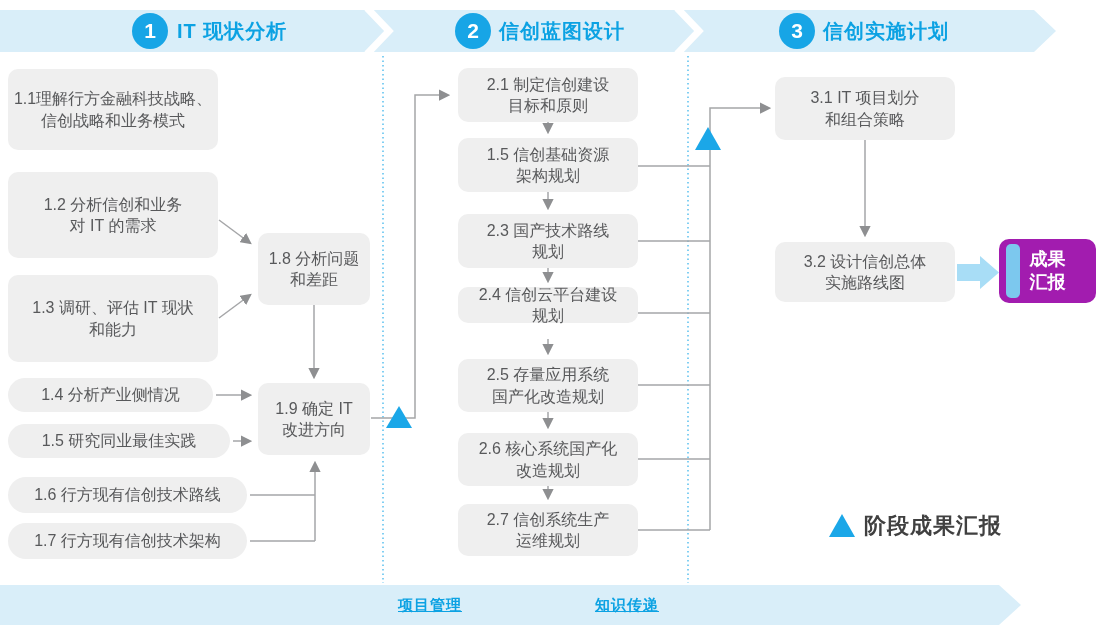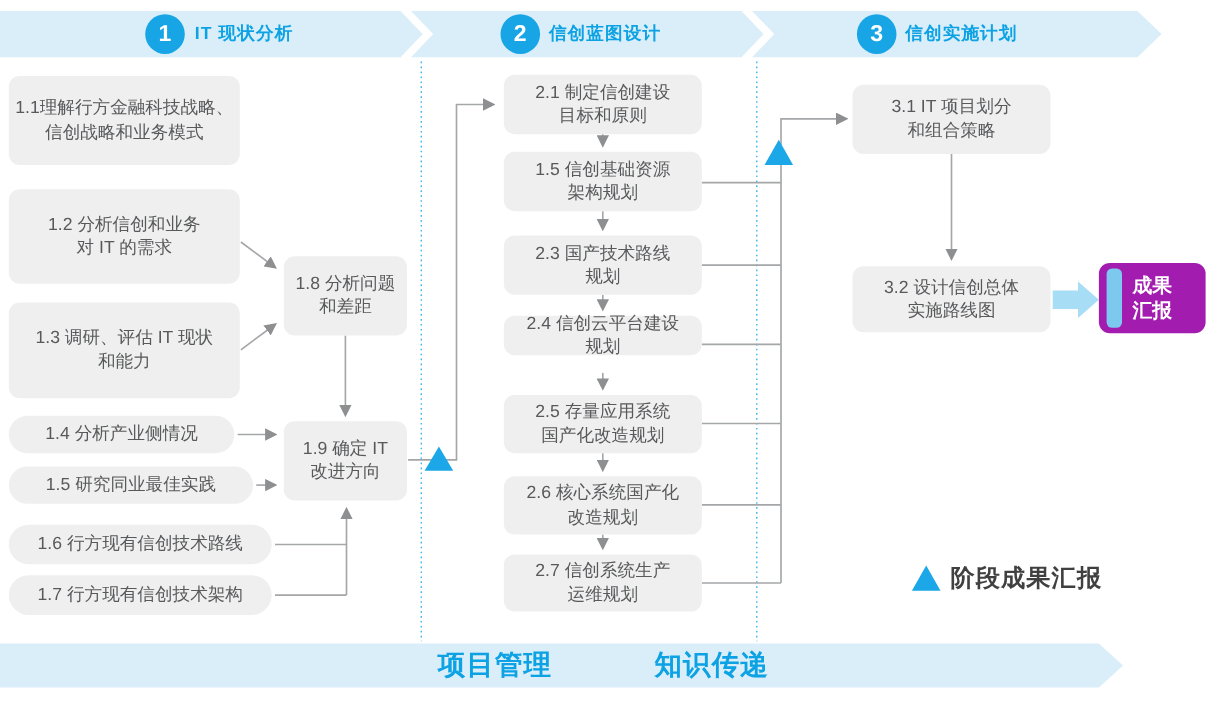--- a/index.html
+++ b/index.html
@@ -14,25 +14,25 @@
     color:#58595B;font-size:16px;line-height:1.32;text-align:center;z-index:2;
   }
   .pill{border-radius:18px;text-align:right;}
   .num-circle{
     position:absolute;width:36px;height:36px;border-radius:50%;background:#17A5E6;
     color:#ffffff;font-weight:bold;font-size:21px;display:flex;align-items:center;
     justify-content:center;z-index:3;
   }
   .band-label{
     position:absolute;height:42px;line-height:42px;color:#0CA2E3;
-    font-weight:bold;font-size:16px;z-index:3;letter-spacing:1px;
+    font-weight:bold;font-size:20px;z-index:3;letter-spacing:1px;
   }
   .footer-label{
     position:absolute;top:585px;height:46px;line-height:40px;color:#0CA2E3;
-    font-weight:bold;font-size:25px;z-index:3;letter-spacing:1px;
+    font-weight:bold;font-size:15px;z-index:3;letter-spacing:1px;text-decoration:underline;
   }
   .legend-label{
     position:absolute;left:864px;top:514px;height:24px;line-height:24px;
     color:#404040;font-weight:bold;font-size:22px;z-index:3;letter-spacing:1px;
   }
   .result-box{
     position:absolute;left:999px;top:239px;width:97px;height:64px;background:#a21caf;
     border-radius:10px;z-index:2;display:flex;flex-direction:column;align-items:center;
     justify-content:center;color:#ffffff;font-weight:bold;font-size:18px;line-height:1.3;
   }

